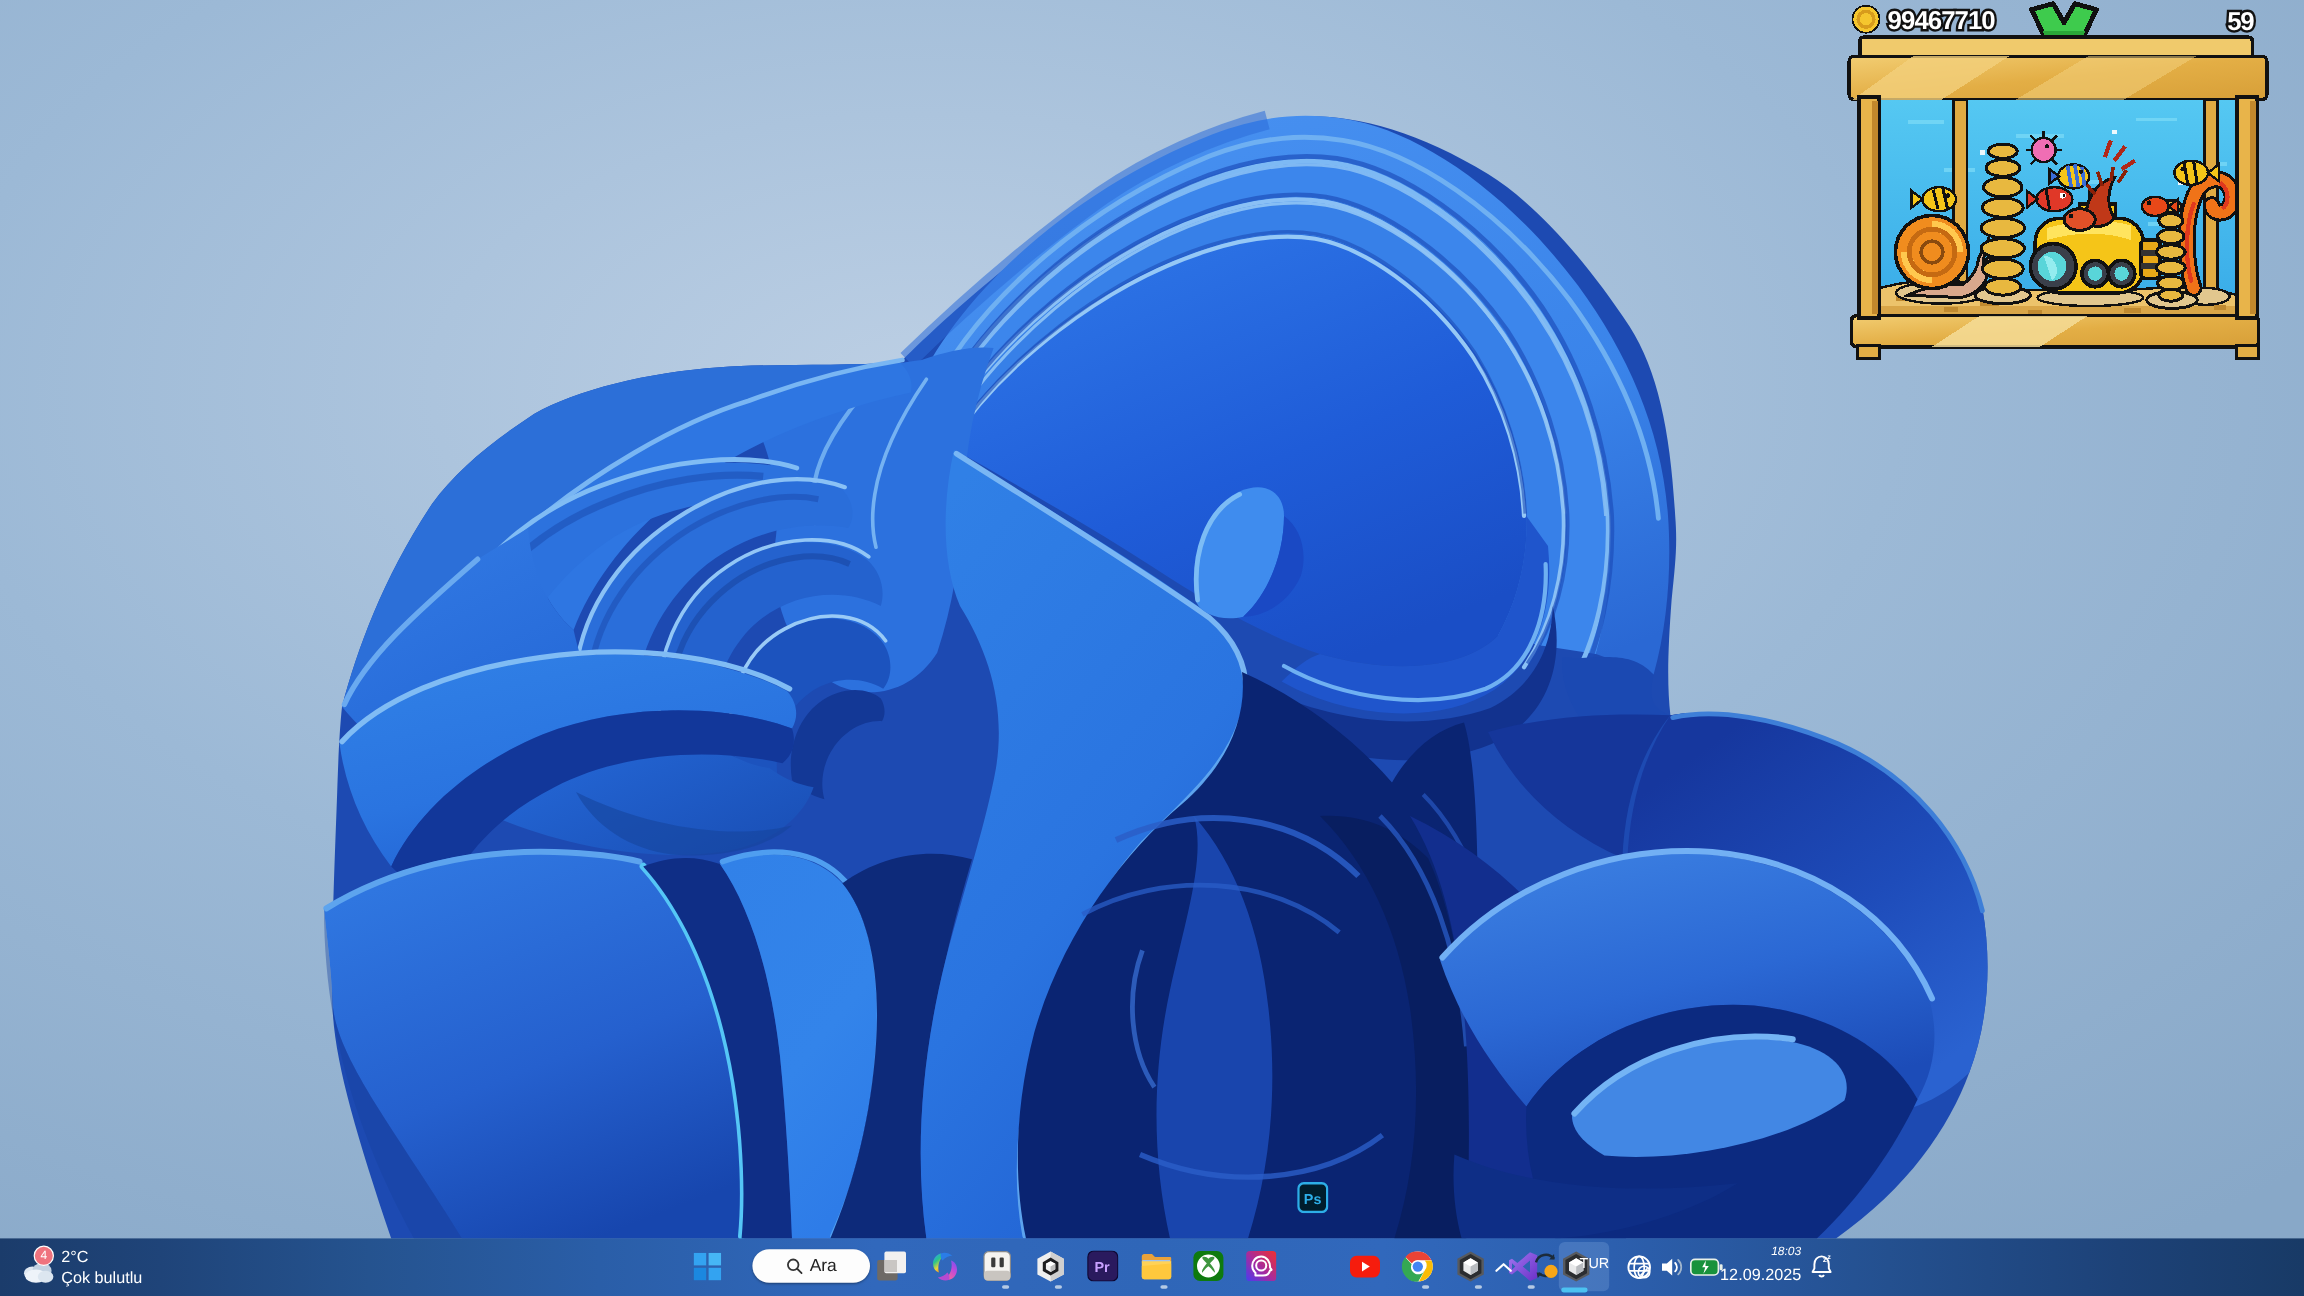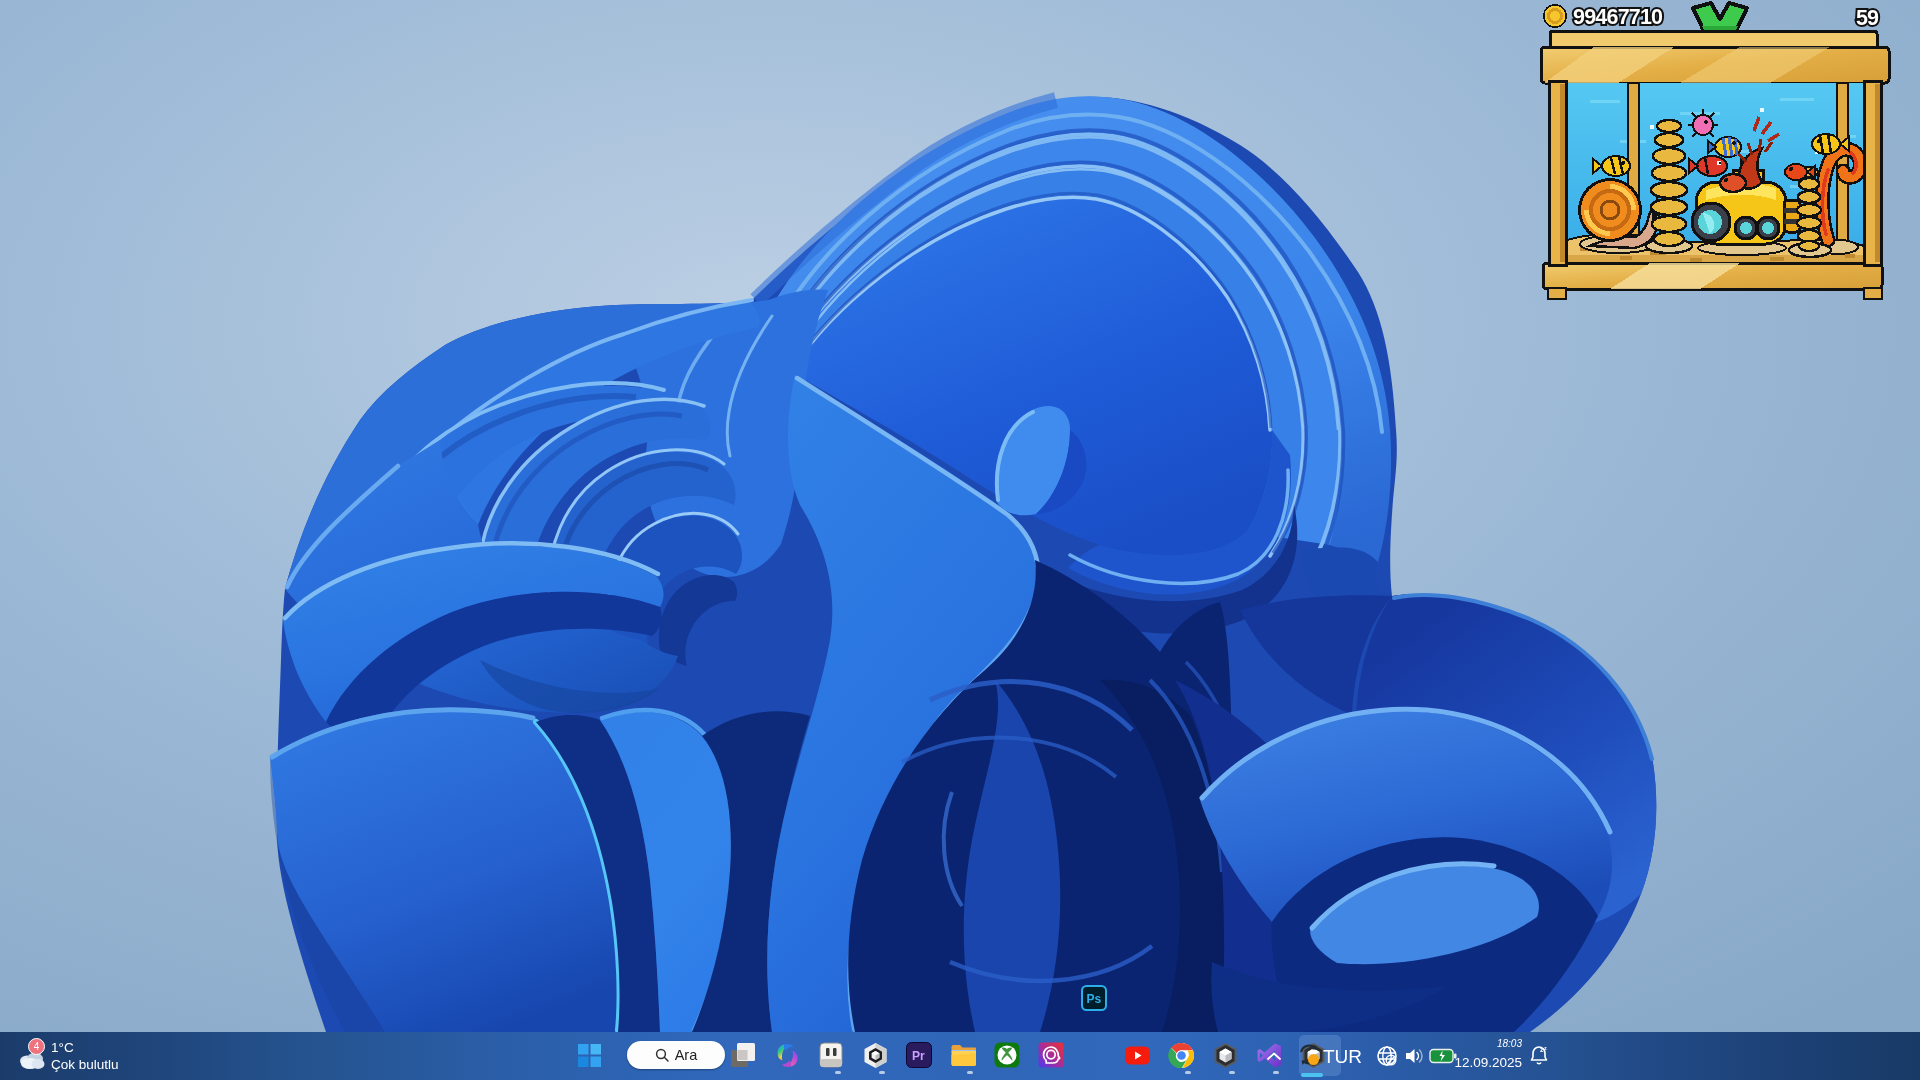--- a/index.html
+++ b/index.html
@@ -1,16 +1,16 @@
 <!DOCTYPE html>
 <html><head><meta charset="utf-8">
 <style>
   html,body{margin:0;padding:0;width:1920px;height:1080px;overflow:hidden;
     font-family:"Liberation Sans",sans-serif;}
-  #stage{position:absolute;inset:0;width:1544px;height:1080px;background:#737373;padding-left:21px;}
+  #stage{position:absolute;inset:0;width:1544px;height:1080px;background:#737373;}
   #bloom{position:absolute;left:0;top:0;}
   #game{position:absolute;left:1530px;top:0;}
   
   #bar{position:absolute;left:0;top:1032px;width:1920px;height:48px;
     background:linear-gradient(90deg,#1b3c6b 0%,#1f4479 7%,#25538f 16%,#2a5ea8 26%,#3168bc 38%,#2f66b8 50%,#3168bc 60%,#2c5fae 70%,#24508f 82%,#1d4278 92%,#183a66 100%);}
   .ticon{position:absolute;width:40px;height:44px;display:flex;align-items:center;justify-content:flex-start;}
   .dot{position:absolute;top:40px;width:6px;height:3px;border-radius:2px;background:rgba(205,220,235,.85);}
   #wx{position:absolute;left:14px;top:1036px;color:#fff;width:220px;white-space:nowrap;}
   #tray{position:absolute;right:0;top:1032px;height:48px;color:#fff;}
 </style></head>
@@ -590,36 +590,36 @@
   <div style="position:absolute;left:1301px;top:1073px;width:22px;height:3.5px;border-radius:2px;background:#4cc2f1;"></div>
 
   <div id="wx">
     <svg width="26" height="20" viewBox="0 0 26 20" style="position:absolute;left:5px;top:14px;">
       <ellipse cx="8" cy="11" rx="7" ry="5.5" fill="#dfe8f2"></ellipse>
       <ellipse cx="16" cy="9" rx="8" ry="6.5" fill="#c3d2e2"></ellipse>
       <ellipse cx="11" cy="13.5" rx="9" ry="5.5" fill="#eef3f9"></ellipse>
       <ellipse cx="19" cy="14" rx="6.5" ry="5" fill="#dce6f0"></ellipse>
     </svg>
     <div style="position:absolute;left:14px;top:2px;width:15px;height:15px;border-radius:50%;background:#ef737e;border:1px solid #ffffff;display:flex;align-items:center;justify-content:center;font-size:10px;color:#fff;">4</div>
-    <div style="position:absolute;left:37px;top:4px;font-size:13.5px;">1°C</div>
+    <div style="position:absolute;left:37px;top:4px;font-size:13.5px;">2°C</div>
     <div style="position:absolute;left:37px;top:21px;font-size:13.5px;">Çok bulutlu</div>
   </div>
 
   <div id="tray">
     <svg width="20" height="20" viewBox="0 0 20 20" style="position:absolute;right:281px;top:15px;">
         <path d="M4,12 L10,6.5 L16,12" fill="none" stroke="#fff" stroke-width="1.8" stroke-linecap="round" stroke-linejoin="round"></path>
       </svg>
     <svg width="26" height="26" viewBox="0 0 26 26" style="position:absolute;right:243px;top:10px;">
       <path d="M5,10 A8.5,8.5 0 0 1 20,7" fill="none" stroke="#1c2b3a" stroke-width="2"></path>
       <path d="M20,3 L20.5,7.5 L16,7.5 Z" fill="#1c2b3a"></path>
       <path d="M21,15 A8.5,8.5 0 0 1 7,19" fill="none" stroke="#1c2b3a" stroke-width="2"></path>
       <path d="M6.5,23 L5.5,18.5 L10,18.8 Z" fill="#1c2b3a"></path>
       <circle cx="17.5" cy="17.5" r="5.5" fill="#f7a618"></circle>
     </svg>
-    <div style="position:absolute;right:203px;top:14px;font-size:19px;">TUR</div>
+    <div style="position:absolute;right:203px;top:14px;font-size:12px;">TUR</div>
     <svg width="22" height="22" viewBox="0 0 22 22" style="position:absolute;right:167px;top:13px;">
       <circle cx="11" cy="11" r="9" fill="none" stroke="#fff" stroke-width="1.6"></circle>
       <ellipse cx="11" cy="11" rx="4.2" ry="9" fill="none" stroke="#fff" stroke-width="1.4"></ellipse>
       <path d="M2.5,8 L19.5,8 M2.5,14 L19.5,14" stroke="#fff" stroke-width="1.4"></path>
       <circle cx="15" cy="15" r="4.8" fill="none" stroke="#fff" stroke-width="1.4"></circle>
       <path d="M12,18 L18,12" stroke="#fff" stroke-width="1.4"></path>
     </svg>
     <svg width="22" height="22" viewBox="0 0 22 22" style="position:absolute;right:140px;top:13px;">
       <path d="M3,8 L7,8 L11.5,4 L11.5,18 L7,14 L3,14 Z" fill="#fff"></path>
       <path d="M14,7.5 A5,5 0 0 1 14,14.5" fill="none" stroke="#fff" stroke-width="1.5" stroke-linecap="round"></path>

